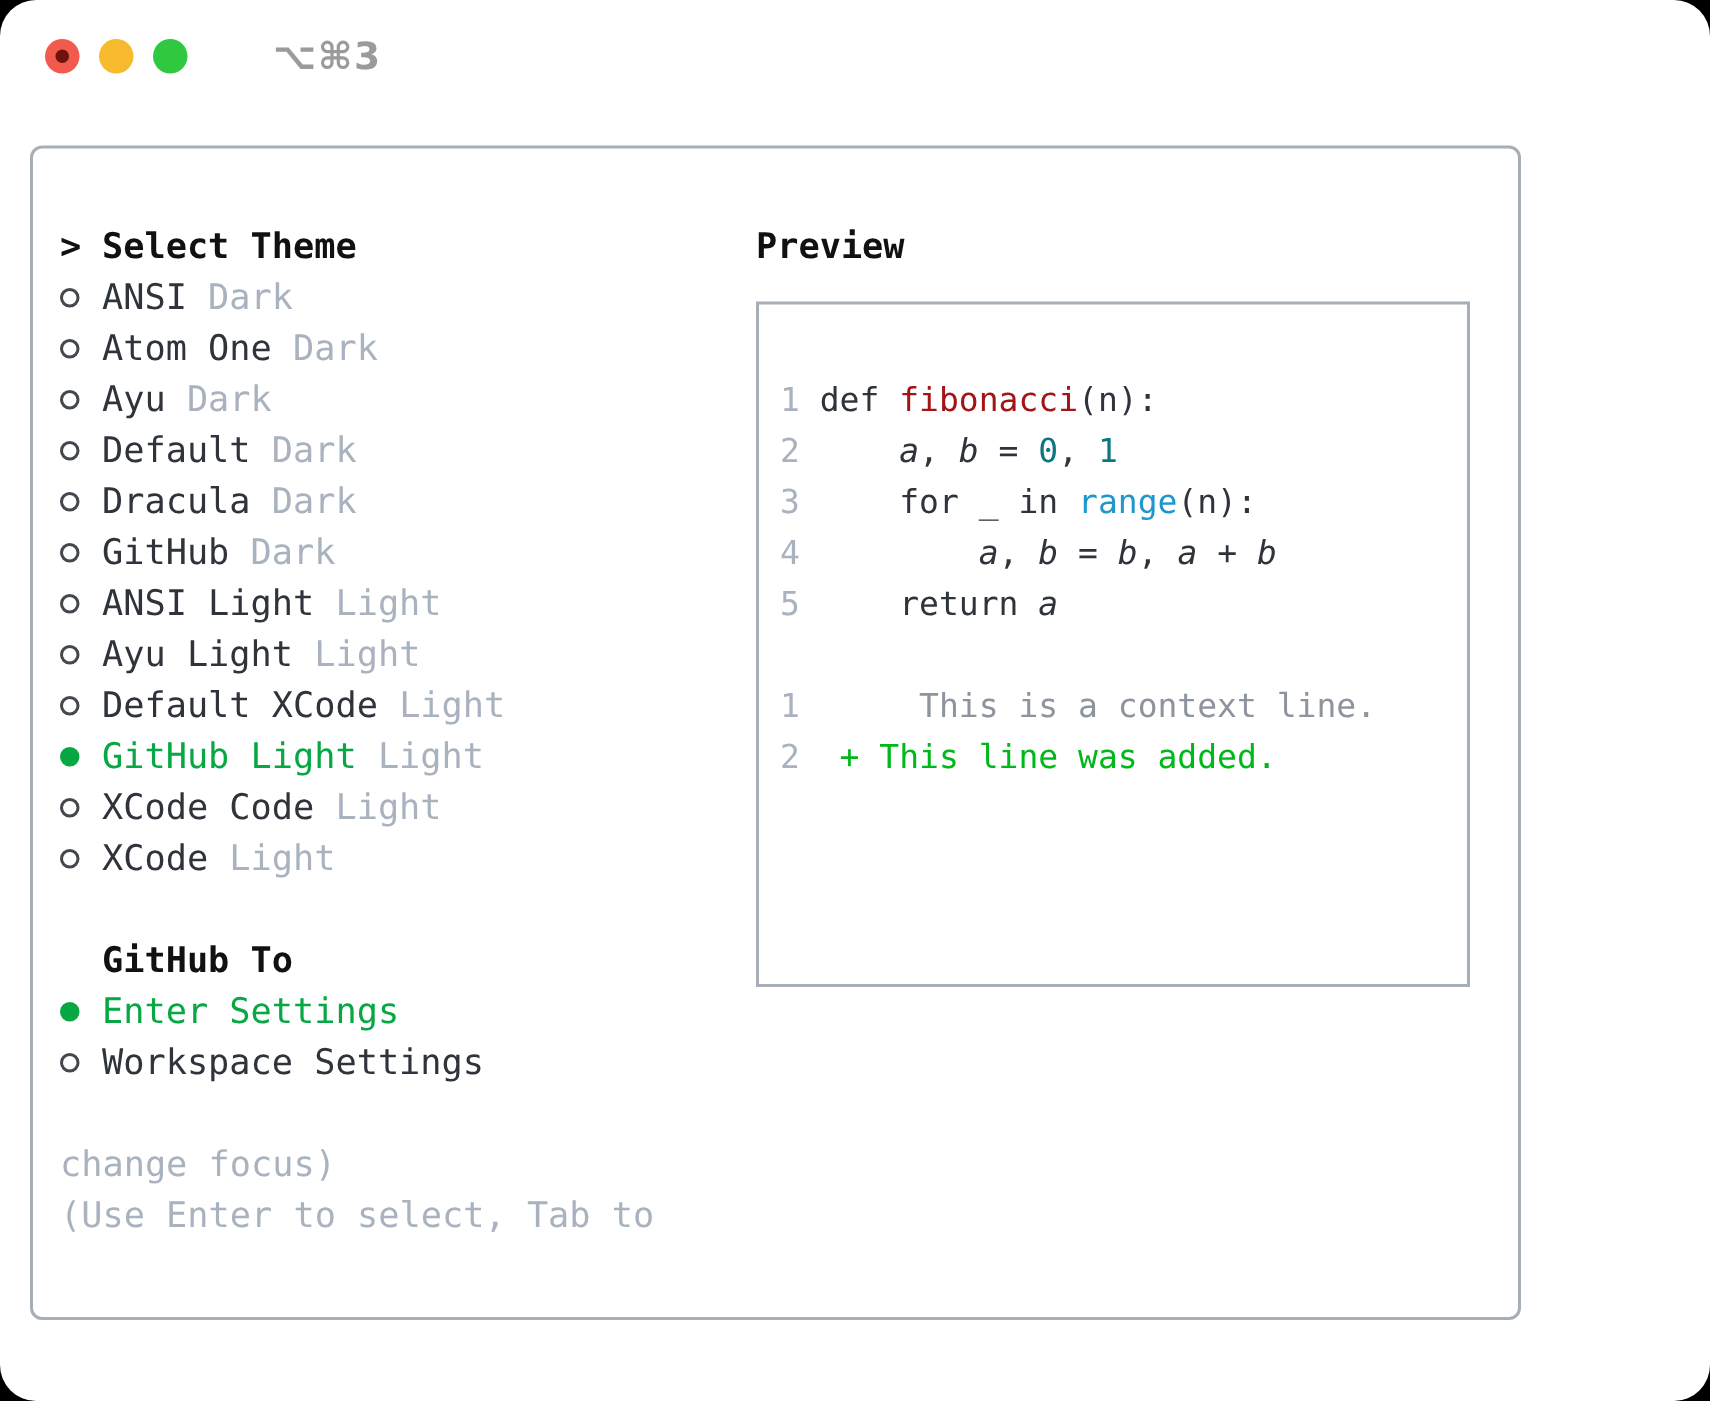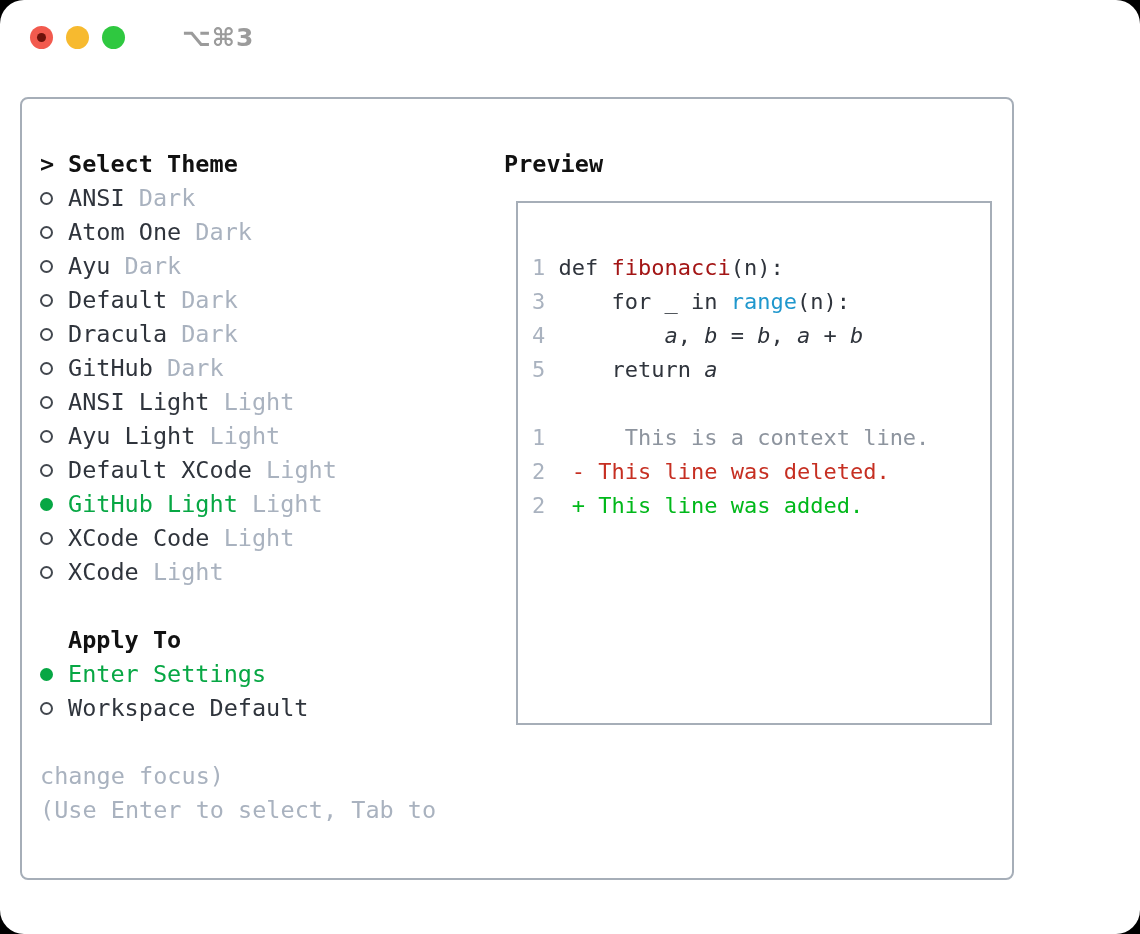--- a/index.html
+++ b/index.html
@@ -43,21 +43,21 @@
   .hdr{font-weight:700;color:var(--header-black);}
   .radio{width:13px;height:13px;border-radius:50%;border:2px solid #43484f;background:transparent;}
   .radio.on{border-color:var(--accent-green);background:var(--accent-green);}
   .item-name{color:var(--text-dark);}
   .item-name.on{color:var(--accent-green);}
   .item-variant{color:var(--text-muted);}
   .spacer{height:34px;}
   .help-line{height:34px;line-height:34px;white-space:pre;color:var(--text-muted);}
   
   .preview-box{
-    margin-top:20px;margin-left:12px;width:476px;height:524px;
+    margin-top:20px;margin-left:0;width:476px;height:457px;
     border:2px solid var(--border-gray);padding:48px 0 0 14px;background:var(--window-bg);
   }
   .crow{height:34px;line-height:34px;white-space:pre;font-size:22px;}
   .lineno{color:var(--text-muted);}
   .tok-plain{color:var(--text-dark);}
   .tok-func{color:var(--func-red);}
   .tok-num{color:var(--number-teal);}
   .tok-builtin{color:var(--builtin-blue);}
   .tok-var{color:var(--text-dark);font-style:italic;}
   .tok-context{color:var(--context-gray);}
@@ -96,48 +96,48 @@
           <div class="row"><span class="bullet-cell"><span class="radio"></span></span><span class="item-name">Ayu Light</span><span class="item-variant"> Light</span></div>
           <div class="row"><span class="bullet-cell"><span class="radio"></span></span><span class="item-name">Default XCode</span><span class="item-variant"> Light</span></div>
           <div class="row"><span class="bullet-cell"><span class="radio on"></span></span><span class="item-name on">GitHub Light</span><span class="item-variant"> Light</span></div>
           <div class="row"><span class="bullet-cell"><span class="radio"></span></span><span class="item-name">XCode Code</span><span class="item-variant"> Light</span></div>
           <div class="row"><span class="bullet-cell"><span class="radio"></span></span><span class="item-name">XCode</span><span class="item-variant"> Light</span></div>
         </div>
 
       <div class="spacer"></div>
 
       <div class="row">
-        <span class="bullet-cell"></span><span class="hdr">Apply To</span>
+        <span class="bullet-cell"></span><span class="hdr">GitHub To</span>
       </div>
 
       <div id="apply-items">
           <div class="row"><span class="bullet-cell"><span class="radio on"></span></span><span class="item-name on">Enter Settings</span></div>
-          <div class="row"><span class="bullet-cell"><span class="radio"></span></span><span class="item-name">Workspace Default</span></div>
+          <div class="row"><span class="bullet-cell"><span class="radio"></span></span><span class="item-name">Workspace Settings</span></div>
         </div>
 
       <div class="spacer"></div>
 
       <div class="help">
         <div class="help-line">change focus)</div>
         <div class="help-line">(Use Enter to select, Tab to</div>
       </div>
     </div>
 
     <div class="right-col">
       <div class="row">
         <span class="hdr">Preview</span>
       </div>
       <div class="preview-box">
         <div id="code-lines">
             <div class="crow"><span class="lineno">1 </span><span class="tok-plain">def </span><span class="tok-func">fibonacci</span><span class="tok-plain">(n):</span></div>
+            <div class="crow"><span class="lineno">2 </span><span class="tok-plain">    </span><span class="tok-var">a</span><span class="tok-plain">, </span><span class="tok-var">b</span><span class="tok-plain"> = </span><span class="tok-num">0</span><span class="tok-plain">, </span><span class="tok-num">1</span></div>
             <div class="crow"><span class="lineno">3 </span><span class="tok-plain">    for _ in </span><span class="tok-builtin">range</span><span class="tok-plain">(n):</span></div>
             <div class="crow"><span class="lineno">4 </span><span class="tok-plain">        </span><span class="tok-var">a</span><span class="tok-plain">, </span><span class="tok-var">b</span><span class="tok-plain"> = </span><span class="tok-var">b</span><span class="tok-plain">, </span><span class="tok-var">a</span><span class="tok-plain"> + </span><span class="tok-var">b</span></div>
             <div class="crow"><span class="lineno">5 </span><span class="tok-plain">    return </span><span class="tok-var">a</span></div>
             <div class="crow"><span class="lineno">  </span></div>
             <div class="crow"><span class="lineno">1 </span><span class="tok-context">     This is a context line.</span></div>
-            <div class="crow"><span class="lineno">2 </span><span class="tok-deleted"> - This line was deleted.</span></div>
             <div class="crow"><span class="lineno">2 </span><span class="tok-added"> + This line was added.</span></div>
           </div>
       </div>
     </div>
 
   </div>
 </div>
 
 </body></html>

